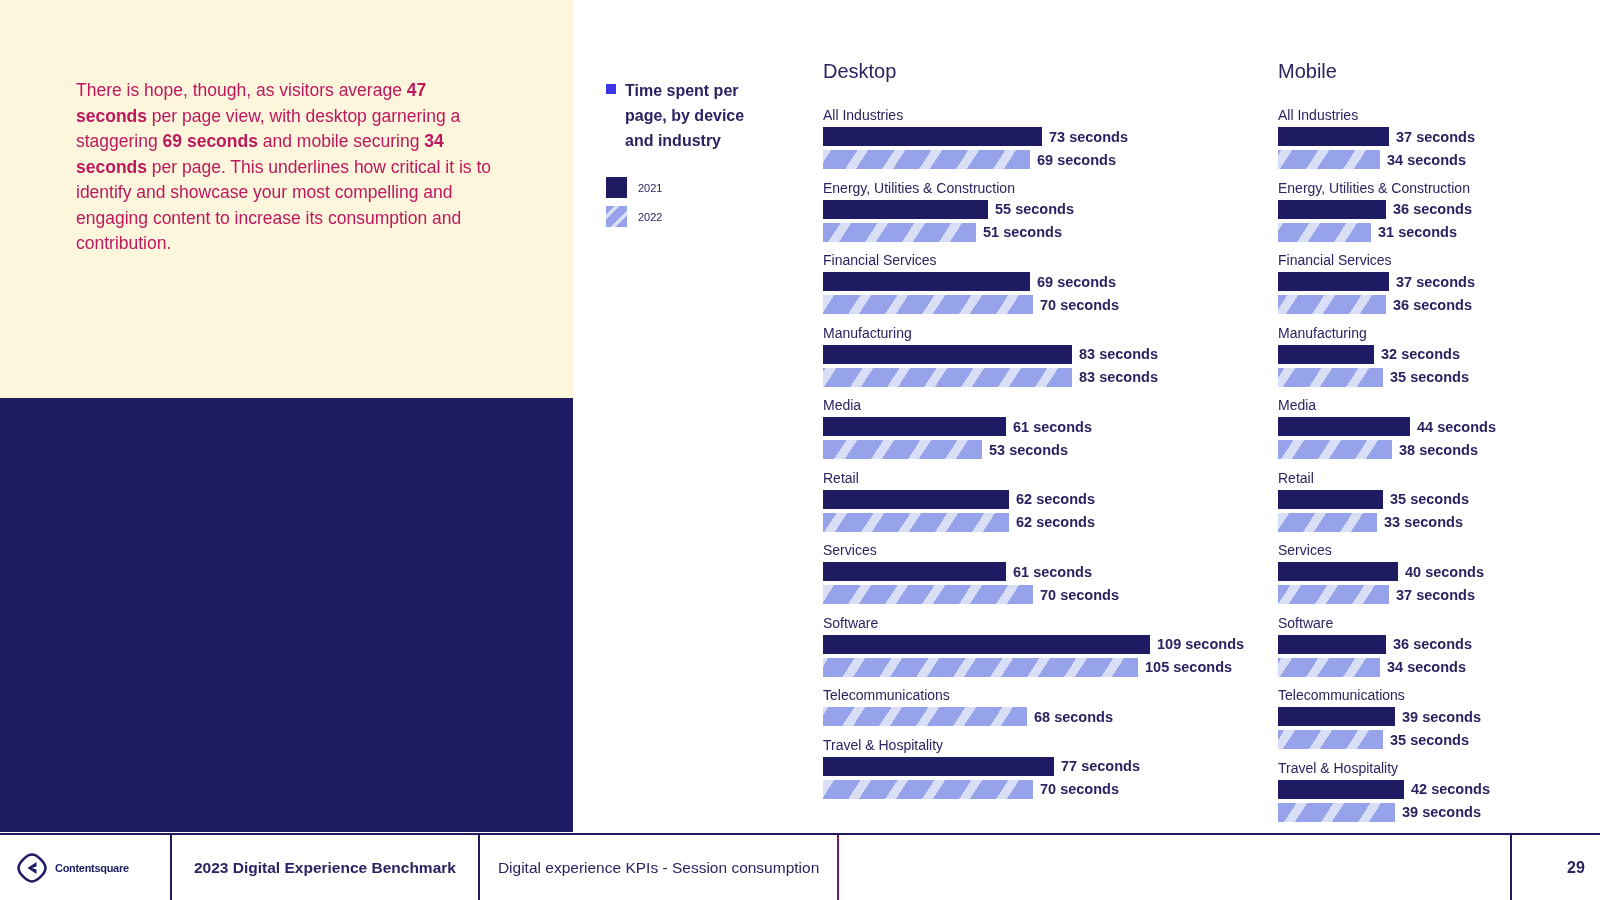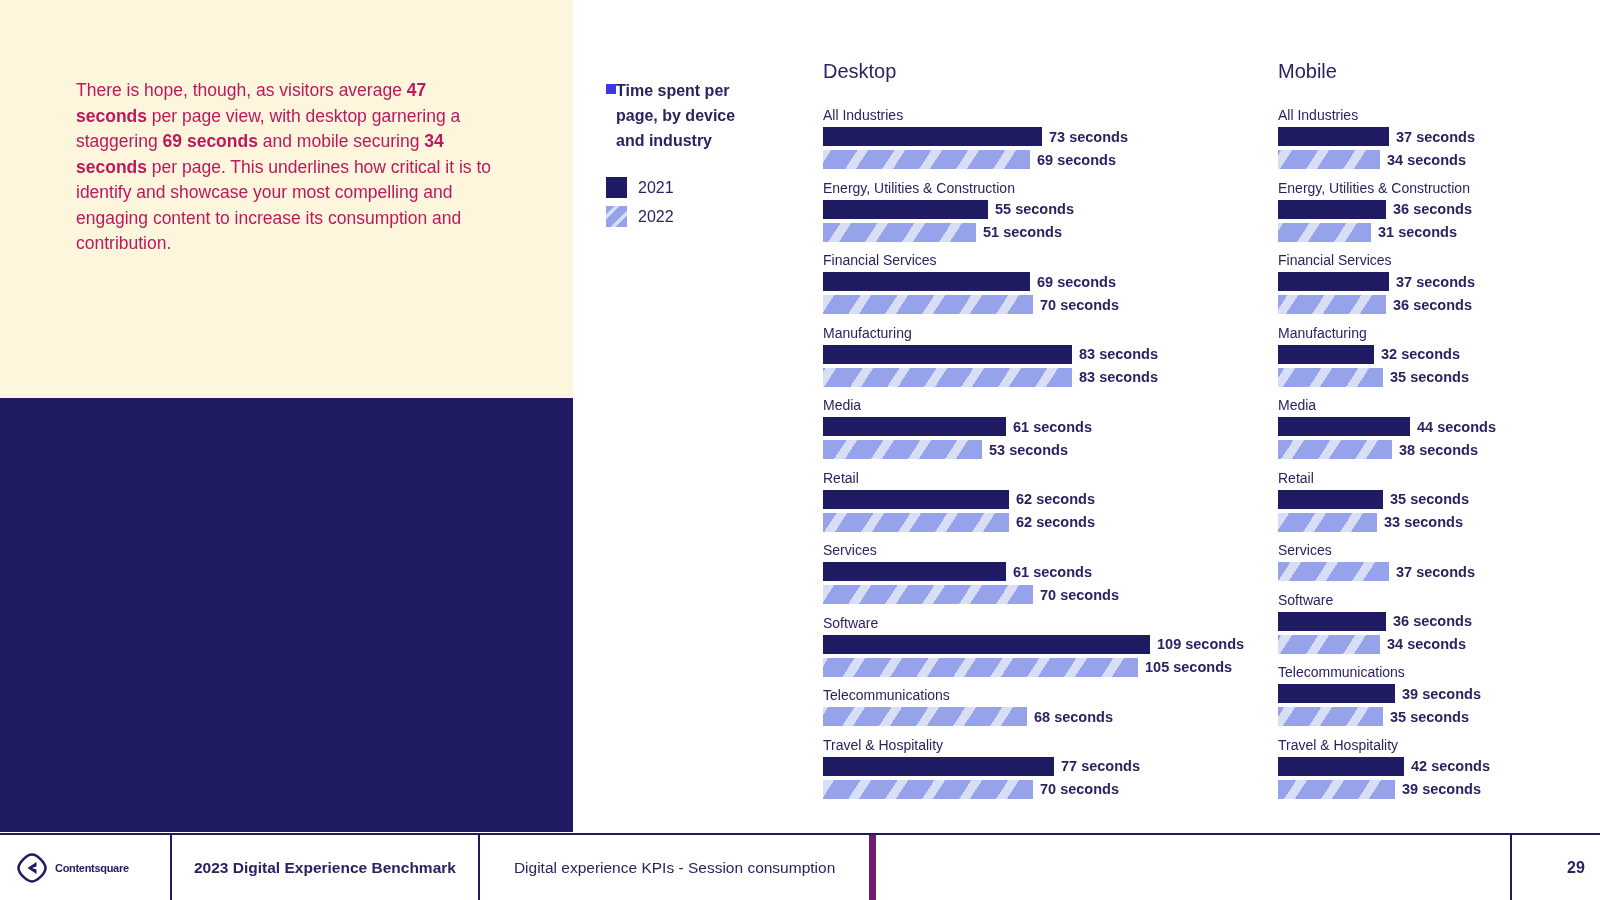--- a/index.html
+++ b/index.html
@@ -27,38 +27,38 @@
   .intro-text b { font-weight: 700; }
 
   .quote-text {
     position: absolute; left: 69px; top: 494px; width: 460px;
     font-size: 22.5px; line-height: 33px; color: #ffffff; font-weight: 700;
     letter-spacing: -0.1px;
   }
 
   
   .legend { position: absolute; left: 606px; top: 78px; width: 190px; }
-  .legend-title-row { display: flex; align-items: flex-start; }
+  .legend-title-row { display: flex; align-items: flex-start; gap: 9px; }
   .legend-bullet {
     width: 10px; height: 10px; background: #3D35E8; flex: 0 0 auto; margin-top: 6px;
   }
   .legend-title {
     font-size: 16px; line-height: 25px; font-weight: 700; color: #2A2361;
     width: 140px;
   }
   .legend-keys { margin-top: 24px; }
   .legend-key { display: flex; align-items: center; gap: 11px; margin-bottom: 8px; }
   .swatch { width: 21px; height: 21px; flex: 0 0 auto; }
   .swatch.y2021 { background: #1E1B62; }
   .swatch.y2022 {
     background-color: #96A3EA;
     background-image: repeating-linear-gradient(
       -45deg, #96A3EA 0 8px, #D9DEF7 8px 12px);
   }
-  .legend-key span { font-size: 16px; color: #2A2361; }
+  .legend-key span { font-size: 11px; color: #2A2361; }
 
   
   .chart-col { position: absolute; top: 60px; }
   .chart-col.desktop { left: 823px; width: 440px; }
   .chart-col.mobile  { left: 1278px; width: 310px; }
   .chart-heading {
     font-size: 20px; color: #2A2361; font-weight: 400; margin-bottom: 24px;
   }
   .ind-group { margin-bottom: 10.5px; }
   .ind-label {
@@ -89,21 +89,21 @@
     display: flex; align-items: center; height: 100%;
     border-right: 2px solid #1E1B62;
   }
   .footer-logo { width: 172px; justify-content: flex-start; padding-left: 17px; gap: 8px; }
   .logo-mark { width: 30px; height: 30px; flex:0 0 auto; }
   .logo-word {
     font-size: 11px; font-weight: 700; color: #1E1B62; letter-spacing: -0.3px;
   }
   .footer-bench { padding: 0 22px; }
   .footer-bench span { font-size: 15.5px; font-weight: 700; color: #2A2361; }
-  .footer-sub { padding: 0 34px; border-right: 7px solid #701a75; }
+  .footer-sub { padding: 0 18px; border-right: 2px solid #701a75; }
   .footer-sub span { font-size: 15.5px; font-weight: 400; color: #2A2361; }
   .footer-spacer { flex: 1 1 auto; border-right: 2px solid #1E1B62; }
   .footer-page { width: 88px; justify-content: center; border-right: none; }
   .footer-page span { font-size: 16px; font-weight: 700; color: #2A2361; margin-left: 40px; }
 </style>
 </head>
 <body>
 
 <div class="page">
 
@@ -306,20 +306,24 @@
           <div class="bar-value">35 seconds</div>
         </div>
         <div class="bar-row">
           <div class="bar y2022" style="width: 99px;"></div>
           <div class="bar-value">33 seconds</div>
         </div>
       </div>
       <div class="ind-group">
         <div class="ind-label">Services</div>
         <div class="bar-row">
+          <div class="bar y2021" style="width: 120px;"></div>
+          <div class="bar-value">40 seconds</div>
+        </div>
+        <div class="bar-row">
           <div class="bar y2022" style="width: 111px;"></div>
           <div class="bar-value">37 seconds</div>
         </div>
       </div>
       <div class="ind-group">
         <div class="ind-label">Software</div>
         <div class="bar-row">
           <div class="bar y2021" style="width: 108px;"></div>
           <div class="bar-value">36 seconds</div>
         </div>

